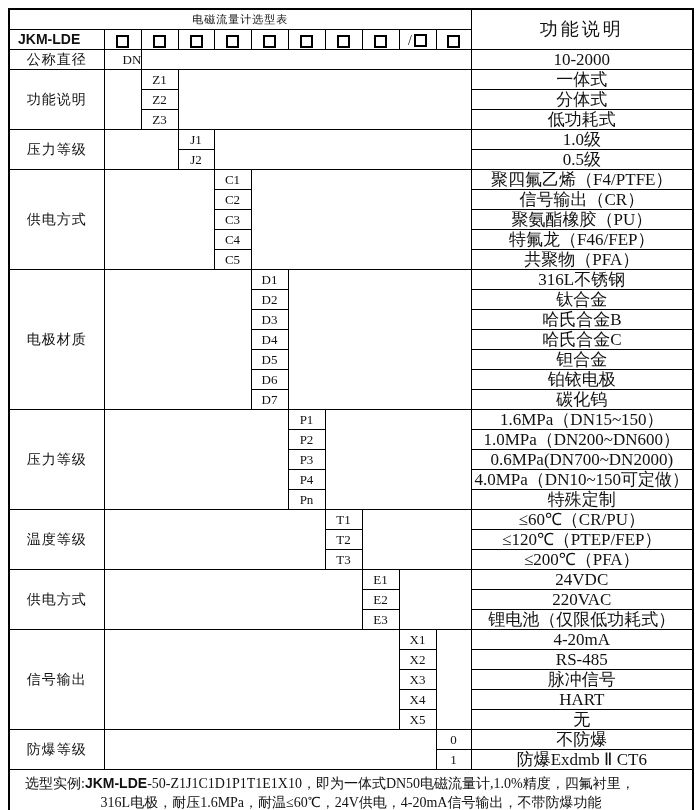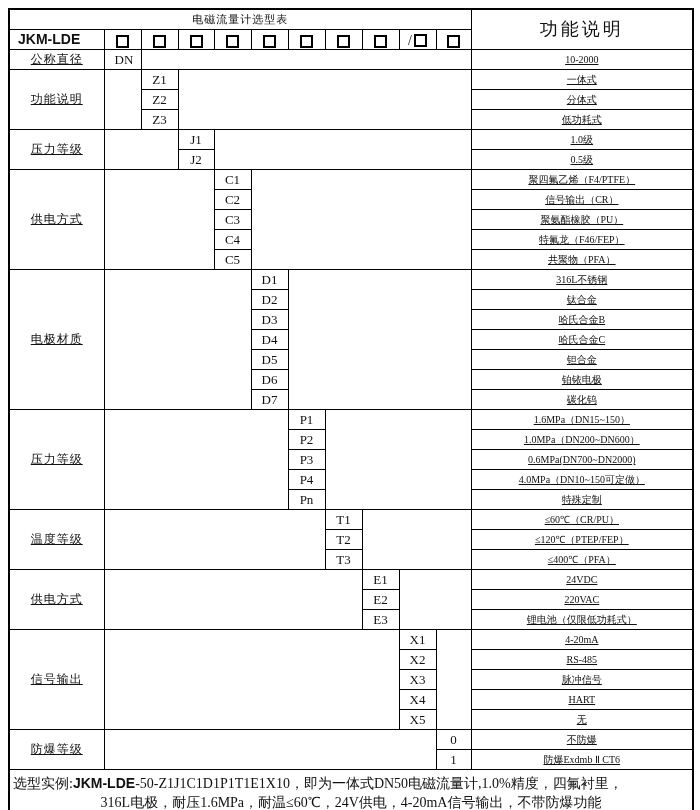--- a/index.html
+++ b/index.html
@@ -5,28 +5,28 @@
   html,body{margin:0;padding:0;background:#ffffff;}
   body{width:700px;height:810px;color:#111;font-family:"Liberation Serif", serif;}
   .wrap{padding:8px 8px 0 8px;}
   table{border-collapse:collapse;table-layout:fixed;width:684px;border:2px solid #000;}
   td{border:1px solid #000;height:19px;padding:0;text-align:center;vertical-align:middle;
      font-size:13px;line-height:17px;white-space:nowrap;overflow:hidden;}
   td.title{font-size:11px;letter-spacing:1px;height:19px;}
   td.fnhead{font-size:18px;letter-spacing:3px;}
   td.model{font-family:"Liberation Sans",sans-serif;font-weight:bold;font-size:14px;
            text-align:left;padding-left:8px;}
-  td.cat{font-size:12px;letter-spacing:1px;text-decoration:underline;}
+  td.cat{font-size:14px;letter-spacing:1px;}
   td.code{font-size:13px;}
-  td.code-left{text-align:left;padding-left:10px;}
-  td.desc{font-size:10px;text-decoration:underline;}
+  td.code-left{text-align:left;padding-left:18px;}
+  td.desc{font-size:17px;}
   .cb{display:inline-block;width:9px;height:9px;border:2px solid #000;vertical-align:middle;background:#fff;}
   .slash{font-size:14px;margin-right:2px;vertical-align:middle;}
   tr.example td{height:42px;font-size:14px;white-space:normal;line-height:19px;padding:2px 1px;}
-  .ex-line1{text-align:left;padding-left:2px;}
+  .ex-line1{text-align:left;padding-left:14px;}
   .ex-line2{text-align:center;}
   .ex-model{font-family:"Liberation Sans",sans-serif;font-weight:bold;}
 </style>
 </head>
 <body>
 
 <div class="wrap">
 <table>
   <colgroup>
     <col style="width:95px">
@@ -184,21 +184,21 @@
     <td class="code">T1</td>
     <td rowspan="3" colspan="3"></td>
     <td class="desc">≤60℃（CR/PU）</td>
   </tr>
   <tr>
     <td class="code">T2</td>
     <td class="desc">≤120℃（PTEP/FEP）</td>
   </tr>
   <tr>
     <td class="code">T3</td>
-    <td class="desc">≤400℃（PFA）</td>
+    <td class="desc">≤200℃（PFA）</td>
   </tr>
 
   <tr>
     <td rowspan="3" class="cat">供电方式</td>
     <td rowspan="3" colspan="7"></td>
     <td class="code">E1</td>
     <td rowspan="3" colspan="2"></td>
     <td class="desc">24VDC</td>
   </tr>
   <tr>

